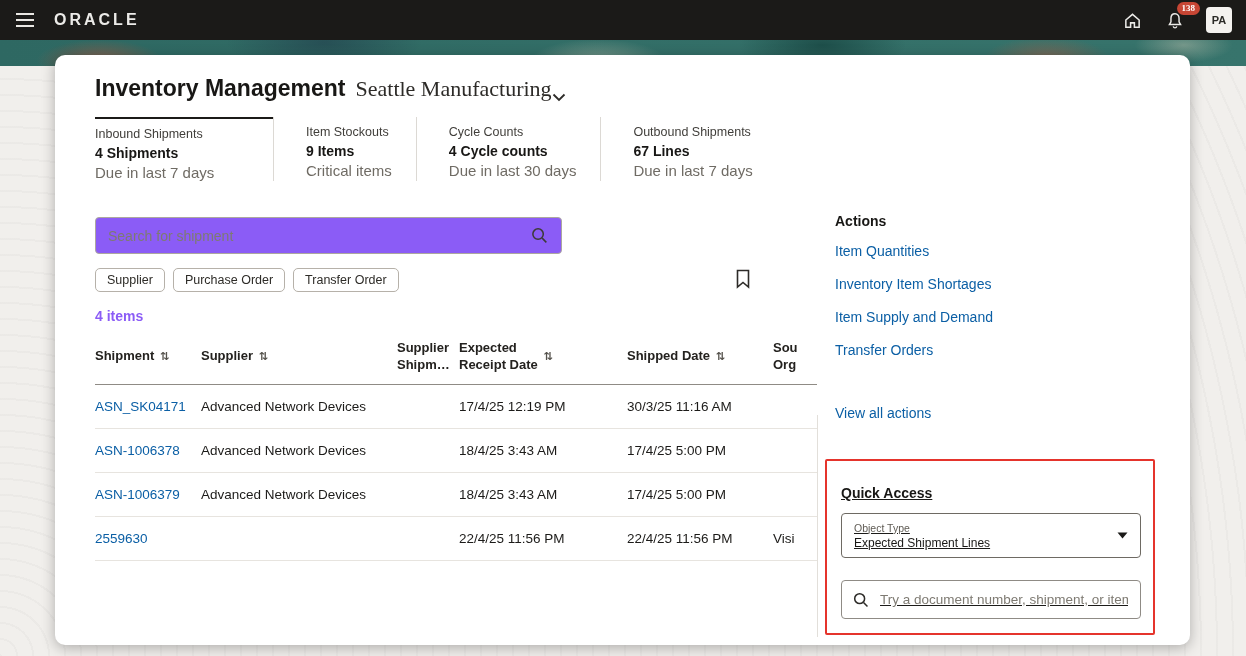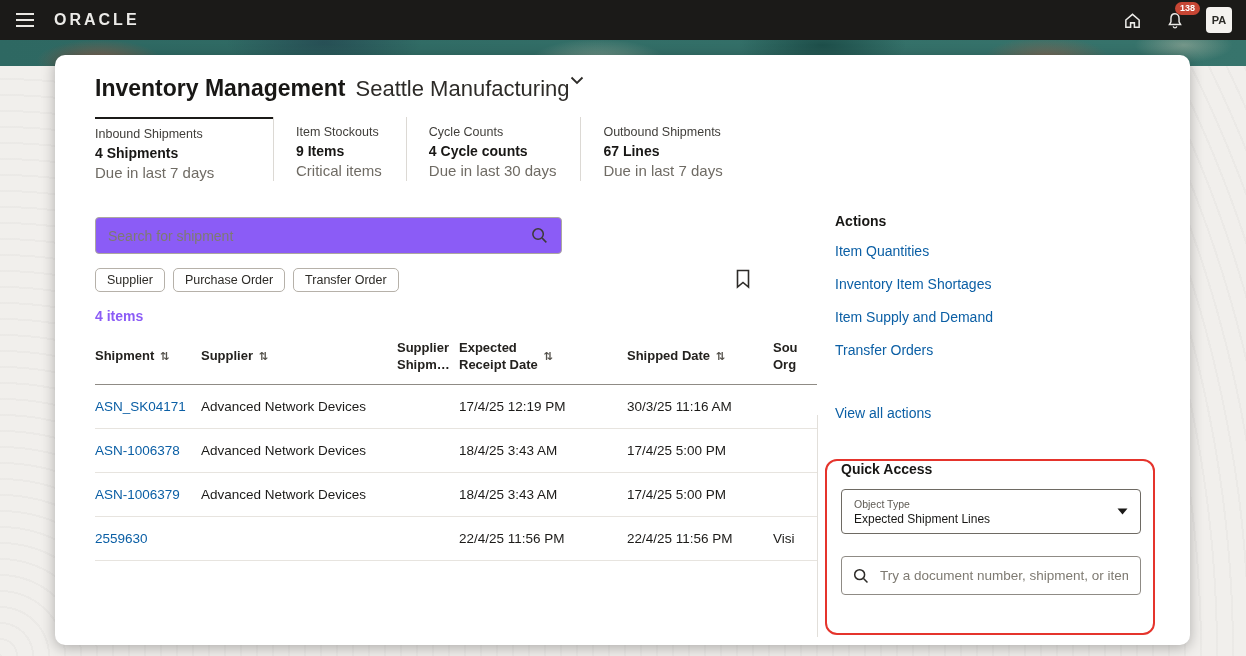--- a/index.html
+++ b/index.html
@@ -20,21 +20,21 @@
   
   .topbar{
     position:absolute;top:0;left:0;width:1246px;height:40px;
     background:var(--topbar);display:flex;align-items:center;padding:0 14px;z-index:30;
   }
   .hamburger{width:26px;height:26px;background:none;border:none;cursor:pointer;
     display:flex;flex-direction:column;justify-content:center;gap:4px;padding:0 2px;}
   .hamburger span{display:block;width:18px;height:2px;background:#e9e7e3;}
   .brand{color:#ecebe8;font-weight:bold;font-size:16px;letter-spacing:3px;margin-left:14px;}
   .topbar-right{margin-left:auto;display:flex;align-items:center;gap:20px;}
-  .icon-btn{background:none;border:none;cursor:pointer;position:relative;padding:2px;display:flex;align-items:flex-start;}
+  .icon-btn{background:none;border:none;cursor:pointer;position:relative;padding:2px;display:flex;align-items:flex-start;font-family:Liberation Serif, serif;}
   .badge{
     position:absolute;top:-7px;right:-14px;background:var(--badge);color:#fff;
     font-size:9px;font-weight:bold;border-radius:8px;padding:2px 5px;line-height:1;
   }
   .avatar{
     width:26px;height:26px;border-radius:4px;background:#f4f2ef;border:none;cursor:pointer;
     font-size:11px;font-weight:bold;color:#2b2a27;display:flex;align-items:center;justify-content:center;
   }
   
   .hero{
@@ -48,26 +48,26 @@
       radial-gradient(70px 25px at 95% 20%, rgba(234,217,194,.35), transparent 70%),
       linear-gradient(90deg,#2e6862,#37746c);
   }
   
   .card{
     position:absolute;top:55px;left:55px;width:1135px;height:590px;z-index:10;
     background:#fff;border-radius:10px;box-shadow:0 3px 14px rgba(0,0,0,0.28);
   }
   .page-header{position:absolute;left:40px;top:20px;display:flex;align-items:baseline;gap:10px;}
   .page-title{font-size:23px;font-weight:bold;color:#181715;}
-  .context-btn{background:none;border:none;cursor:pointer;display:flex;align-items:flex-start;font-family:Liberation Sans, sans-serif;padding:0;}
+  .context-btn{background:none;border:none;cursor:pointer;display:flex;align-items:flex-end;font-family:Liberation Serif, serif;padding:0;}
   .context-name{font-size:22px;color:#2d2b28;}
   
   .kpis{position:absolute;left:40px;top:62px;display:flex;}
   .kpi{padding:8px 24px 0 0;width:178px;cursor:pointer;}
-  .kpi + .kpi{border-left:1px solid #dcd9d4;padding-left:22px;width:auto;padding-right:24px;}
+  .kpi + .kpi{border-left:1px solid #dcd9d4;padding-left:32px;width:auto;padding-right:24px;}
   .kpi.active{border-top:2px solid #1b1a18;}
   .kpi-label{font-size:12.5px;color:#403e3a;margin-bottom:4px;}
   .kpi-value{font-size:14px;font-weight:bold;color:#181715;margin-bottom:3px;}
   .kpi-sub{font-size:15px;color:#6f6b64;}
   
   .main-left{position:absolute;left:40px;top:162px;width:722px;}
   .searchbox{position:relative;width:467px;height:37px;border:1px solid #aca79f;border-radius:4px;background:#8b5cf6;}
   .searchbox input{
     width:100%;height:100%;border:none;outline:none;background:transparent;
     font-family:inherit;font-size:14px;color:#1c1b19;padding:0 40px 0 12px;border-radius:4px;
@@ -95,21 +95,21 @@
     font-size:13.5px;color:#1c1b19;white-space:nowrap;overflow:hidden;
   }
   td a{color:var(--link);text-decoration:none;cursor:pointer;}
   
   .sidebar{position:absolute;left:780px;top:158px;width:318px;}
   .side-title{font-size:14px;font-weight:bold;color:#181715;margin:0 0 14px 0;}
   .action-link{display:block;font-size:14px;color:var(--link);text-decoration:none;margin-bottom:17px;cursor:pointer;}
   .view-all{display:inline-block;font-size:14px;color:var(--link);text-decoration:none;margin-top:30px;cursor:pointer;}
   .annotation{
     position:absolute;left:-10px;top:246px;width:330px;height:176px;
-    border:2px solid var(--annotation);border-radius:12px;padding:0 14px;
+    border:2px solid var(--annotation);border-radius:2px;padding:24px 14px;text-decoration:underline;
   }
   .qa-title{font-size:14px;font-weight:bold;color:#181715;margin:0 0 12px 0;}
   .select-box{
     width:300px;height:45px;border:1px solid #6e6a63;border-radius:4px;background:#fff;cursor:pointer;
     display:flex;align-items:center;padding:0 12px;text-align:left;font-family:inherit;
   }
   .select-texts{display:flex;flex-direction:column;gap:2px;}
   .select-label{font-size:10.5px;color:#5f5b54;}
   .select-value{font-size:12px;color:#181715;}
   .select-caret{margin-left:auto;}

